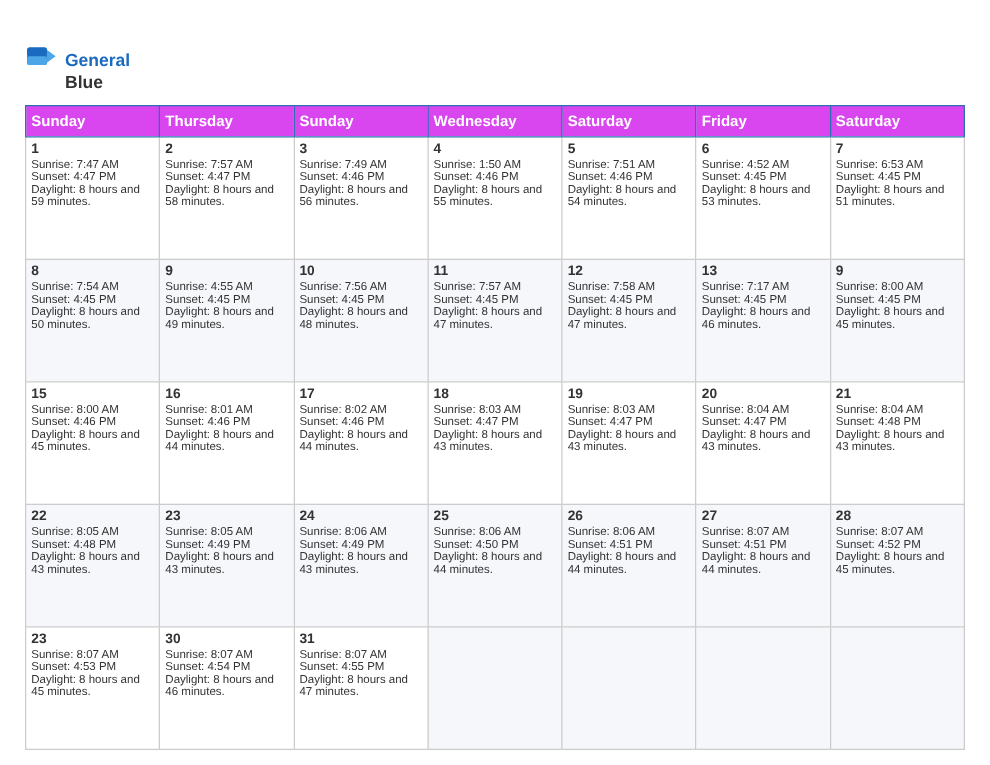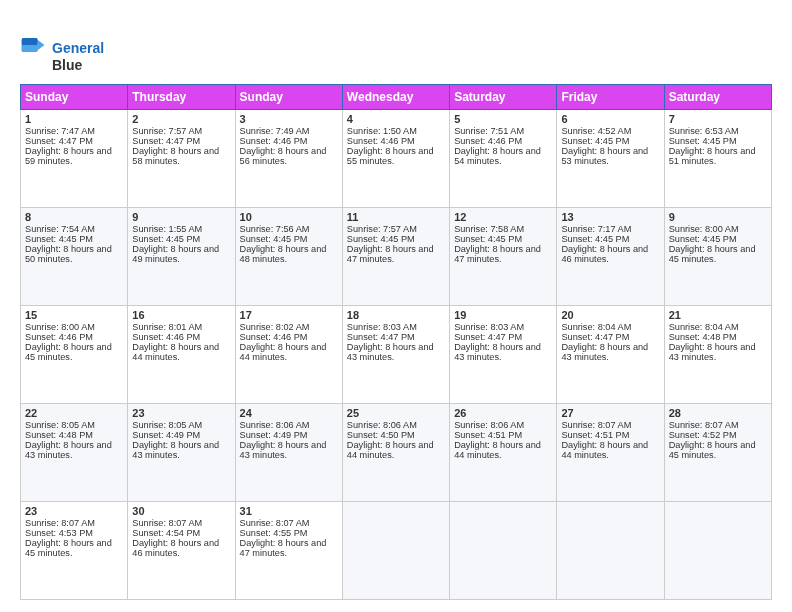--- a/index.html
+++ b/index.html
@@ -133,21 +133,21 @@
           <td><span class="day-num">1</span><span>Sunrise: 7:47 AM</span><br><span>Sunset: 4:47 PM</span><br><span>Daylight: 8 hours and 59 minutes.</span></td>
           <td><span class="day-num">2</span><span>Sunrise: 7:57 AM</span><br><span>Sunset: 4:47 PM</span><br><span>Daylight: 8 hours and 58 minutes.</span></td>
           <td><span class="day-num">3</span><span>Sunrise: 7:49 AM</span><br><span>Sunset: 4:46 PM</span><br><span>Daylight: 8 hours and 56 minutes.</span></td>
           <td><span class="day-num">4</span><span>Sunrise: 1:50 AM</span><br><span>Sunset: 4:46 PM</span><br><span>Daylight: 8 hours and 55 minutes.</span></td>
           <td><span class="day-num">5</span><span>Sunrise: 7:51 AM</span><br><span>Sunset: 4:46 PM</span><br><span>Daylight: 8 hours and 54 minutes.</span></td>
           <td><span class="day-num">6</span><span>Sunrise: 4:52 AM</span><br><span>Sunset: 4:45 PM</span><br><span>Daylight: 8 hours and 53 minutes.</span></td>
           <td><span class="day-num">7</span><span>Sunrise: 6:53 AM</span><br><span>Sunset: 4:45 PM</span><br><span>Daylight: 8 hours and 51 minutes.</span></td>
         </tr>
         <tr>
           <td><span class="day-num">8</span><span>Sunrise: 7:54 AM</span><br><span>Sunset: 4:45 PM</span><br><span>Daylight: 8 hours and 50 minutes.</span></td>
-          <td><span class="day-num">9</span><span>Sunrise: 1:55 AM</span><br><span>Sunset: 4:45 PM</span><br><span>Daylight: 8 hours and 49 minutes.</span></td>
+          <td><span class="day-num">9</span><span>Sunrise: 4:55 AM</span><br><span>Sunset: 4:45 PM</span><br><span>Daylight: 8 hours and 49 minutes.</span></td>
           <td><span class="day-num">10</span><span>Sunrise: 7:56 AM</span><br><span>Sunset: 4:45 PM</span><br><span>Daylight: 8 hours and 48 minutes.</span></td>
           <td><span class="day-num">11</span><span>Sunrise: 7:57 AM</span><br><span>Sunset: 4:45 PM</span><br><span>Daylight: 8 hours and 47 minutes.</span></td>
           <td><span class="day-num">12</span><span>Sunrise: 7:58 AM</span><br><span>Sunset: 4:45 PM</span><br><span>Daylight: 8 hours and 47 minutes.</span></td>
           <td><span class="day-num">13</span><span>Sunrise: 7:17 AM</span><br><span>Sunset: 4:45 PM</span><br><span>Daylight: 8 hours and 46 minutes.</span></td>
           <td><span class="day-num">9</span><span>Sunrise: 8:00 AM</span><br><span>Sunset: 4:45 PM</span><br><span>Daylight: 8 hours and 45 minutes.</span></td>
         </tr>
         <tr>
           <td><span class="day-num">15</span><span>Sunrise: 8:00 AM</span><br><span>Sunset: 4:46 PM</span><br><span>Daylight: 8 hours and 45 minutes.</span></td>
           <td><span class="day-num">16</span><span>Sunrise: 8:01 AM</span><br><span>Sunset: 4:46 PM</span><br><span>Daylight: 8 hours and 44 minutes.</span></td>
           <td><span class="day-num">17</span><span>Sunrise: 8:02 AM</span><br><span>Sunset: 4:46 PM</span><br><span>Daylight: 8 hours and 44 minutes.</span></td>

